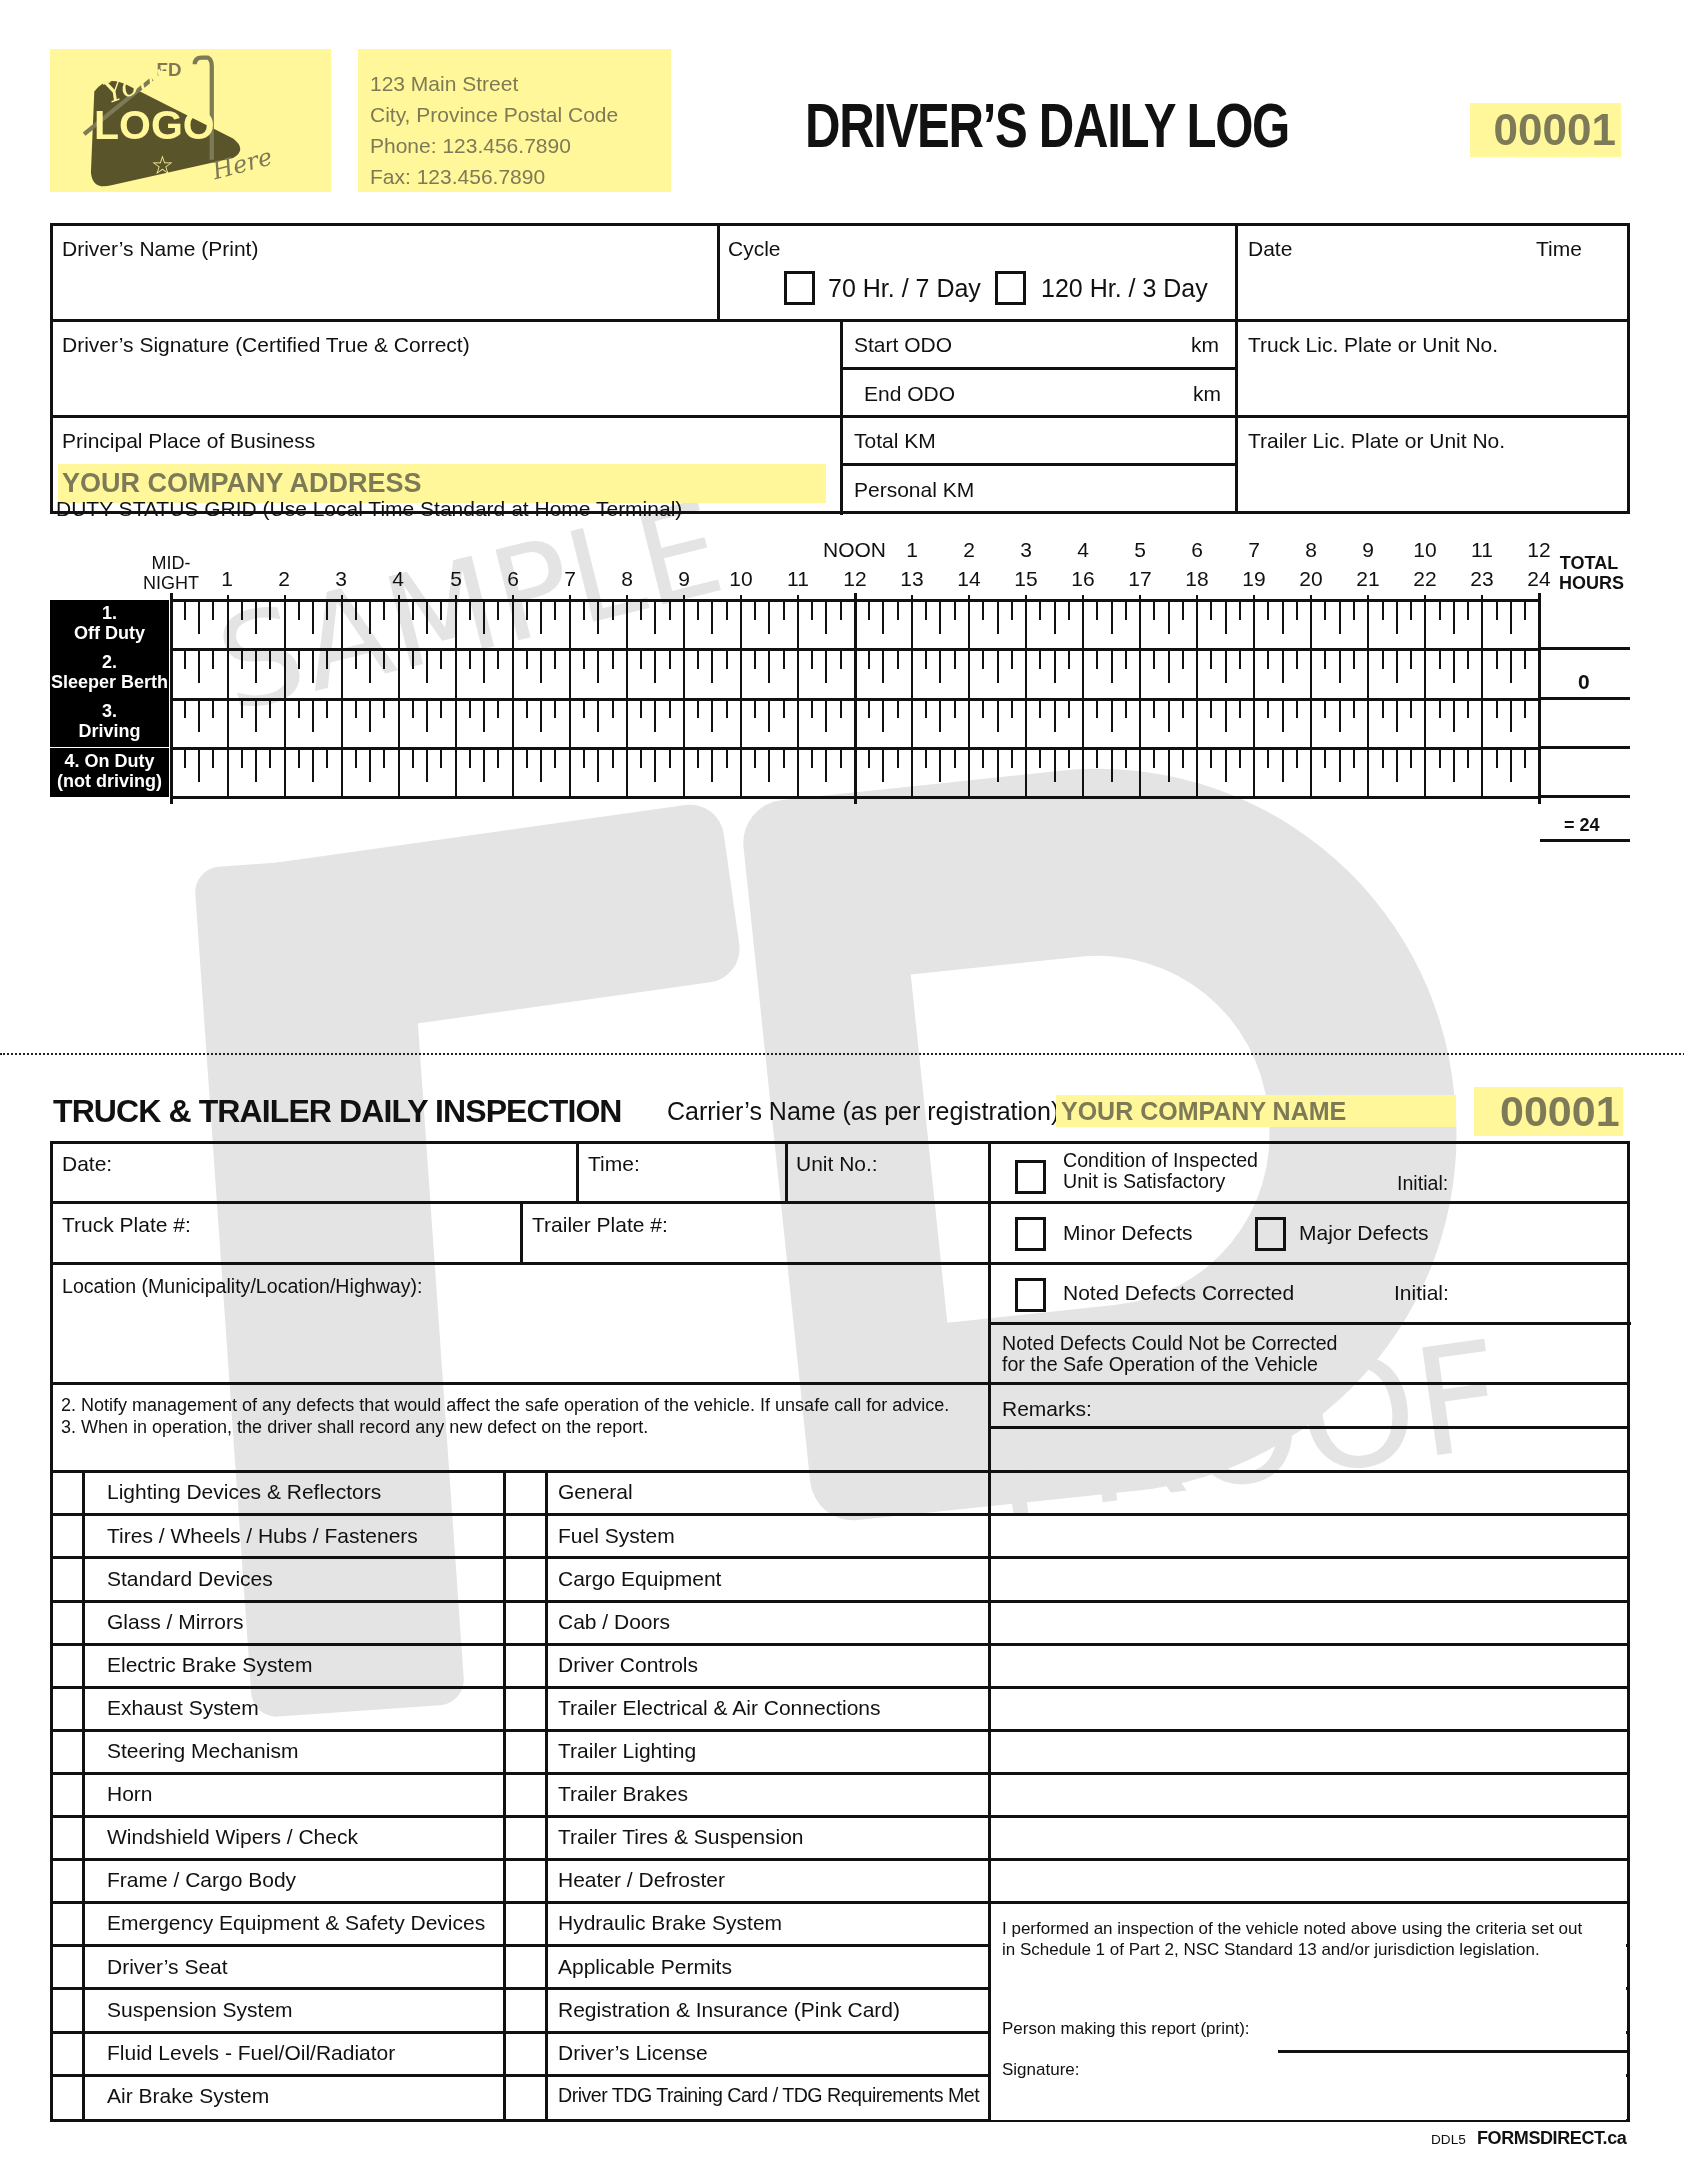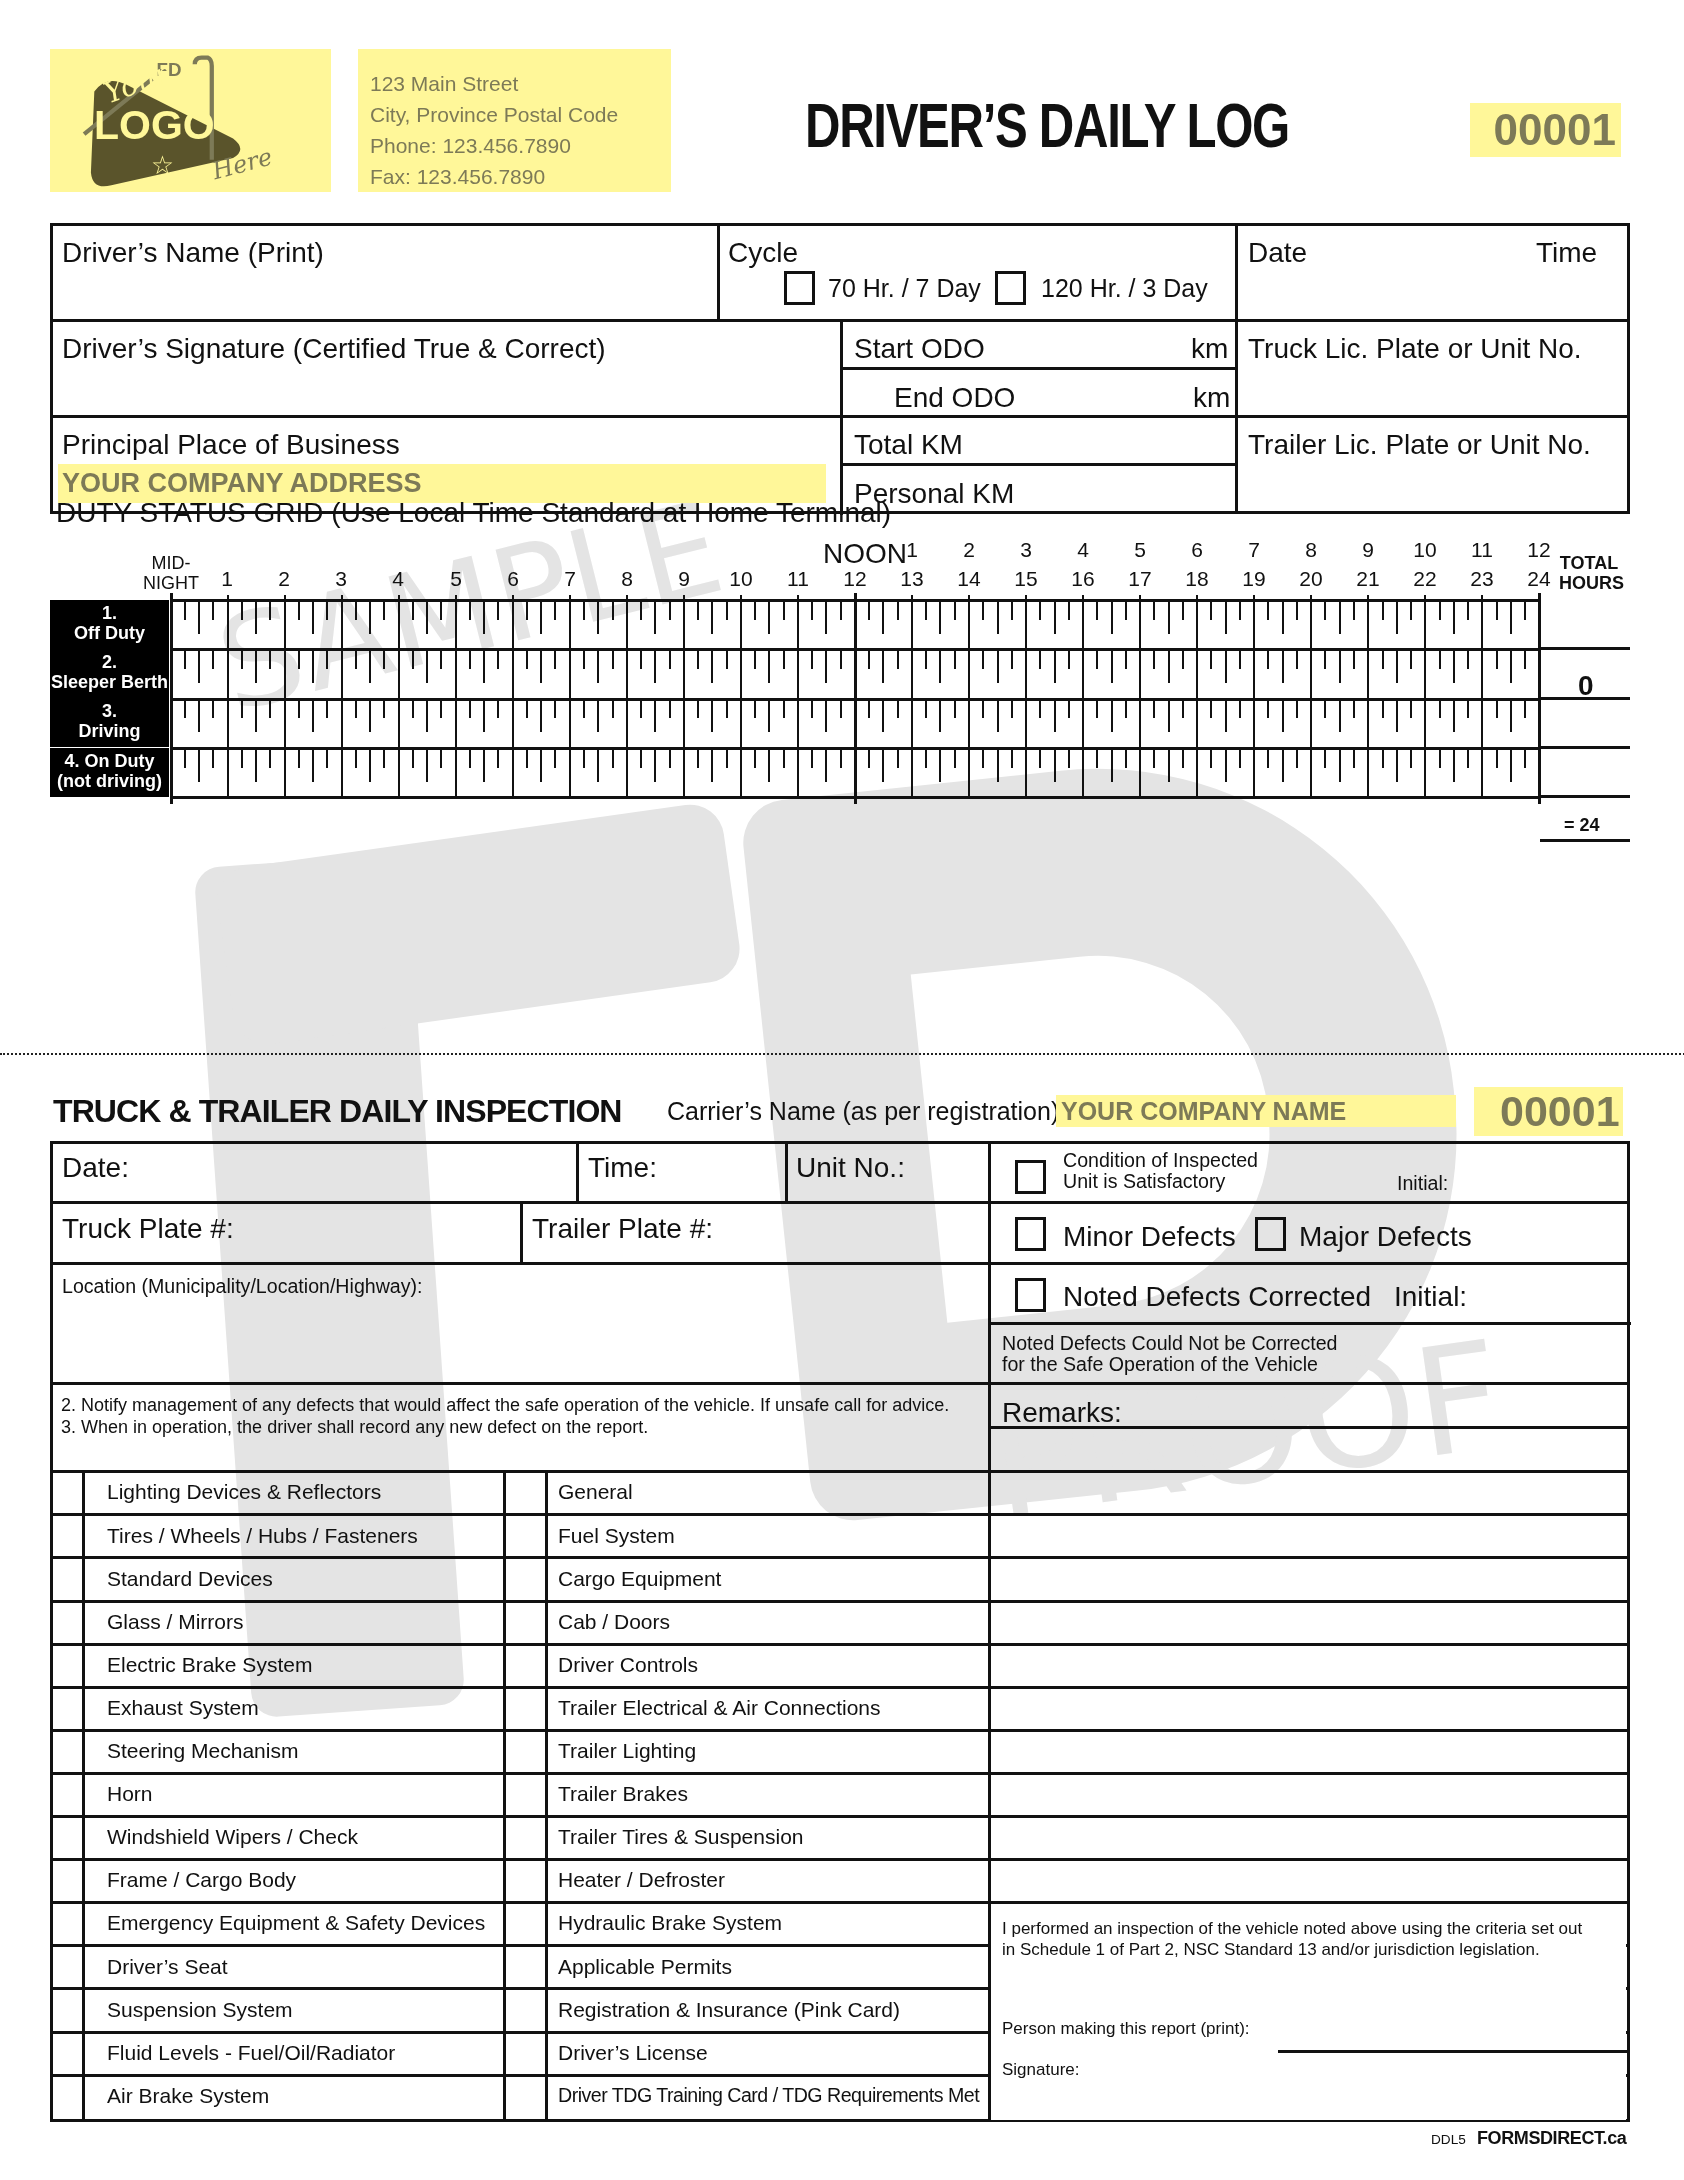--- a/index.html
+++ b/index.html
@@ -18,21 +18,21 @@
   
   #logo-box { left: 50px; top: 49px; width: 281px; height: 143px; }
   #addr-box { left: 358px; top: 49px; width: 313px; height: 143px; padding: 19px 0 0 12px; font-size: 21px; line-height: 31px; color: #7d7a57; }
   #title { left: 805px; top: 94px; font-size: 63px; font-weight: bold; letter-spacing: -1.7px; transform: scaleX(0.78); transform-origin: left top; line-height: 1; font-family: "Liberation Sans", sans-serif; }
   #num1 { left: 1470px; top: 103px; width: 151px; height: 54px; font-size: 44px; font-weight: bold; text-align: right; padding-right: 5.1px; line-height: 54px; }
 
   
   .box { position: absolute; border: 3.4px solid #111; }
   .hl { position: absolute; height: 3.4px; background: #111; }
   .vl { position: absolute; width: 3.4px; background: #111; }
-  .lbl { position: absolute; font-size: 28px; white-space: nowrap; }
+  .lbl { position: absolute; font-size: 21px; white-space: nowrap; }
   .cb { position: absolute; width: 31px; height: 34px; border: 3.4px solid #111; background: transparent; cursor: pointer; }
 
   
   .statlbl { position: absolute; left: 50px; width: 119px; background: #000; color: #fff; font-weight: bold; font-size: 18px; text-align: center; line-height: 19.6px; }
   .hour { position: absolute; font-size: 21px; text-align: center; width: 34px; }
   .tick { position: absolute; width: 1.7px; background: #111; }
   .gh { position: absolute; height: 2.6px; background: #111; }
 
   
   .item { position: absolute; font-size: 21px; white-space: nowrap; }
@@ -84,21 +84,21 @@
 <div class="cb" style="left:784px;top:271px;"></div>
 <div class="lbl" style="left:828px;top:274px;font-size:25px;">70 Hr. / 7 Day</div>
 <div class="cb" style="left:995px;top:271px;"></div>
 <div class="lbl" style="left:1041px;top:274px;font-size:25px;">120 Hr. / 3 Day</div>
 <div class="lbl" style="left:1248px;top:237px;">Date</div>
 <div class="lbl" style="left:1536px;top:237px;">Time</div>
 
 <div class="lbl" style="left:62px;top:333px;">Driver’s Signature (Certified True &amp; Correct)</div>
 <div class="lbl" style="left:854px;top:333px;">Start ODO</div>
 <div class="lbl" style="left:1191px;top:333px;">km</div>
-<div class="lbl" style="left:894px;top:382px;">End ODO</div>
+<div class="lbl" style="left:864px;top:382px;">End ODO</div>
 <div class="lbl" style="left:1193px;top:382px;">km</div>
 <div class="lbl" style="left:1248px;top:333px;">Truck Lic. Plate or Unit No.</div>
 
 <div class="lbl" style="left:62px;top:429px;">Principal Place of Business</div>
 <div class="abs yellow" style="left:58px;top:464px;width:768px;height:39px;"></div>
 <div class="lbl ytext" style="left:62px;top:468px;font-size:27px;font-weight:bold;">YOUR COMPANY ADDRESS</div>
 <div class="lbl" style="left:854px;top:429px;">Total KM</div>
 <div class="lbl" style="left:854px;top:478px;">Personal KM</div>
 <div class="lbl" style="left:1248px;top:429px;">Trailer Lic. Plate or Unit No.</div>
 

